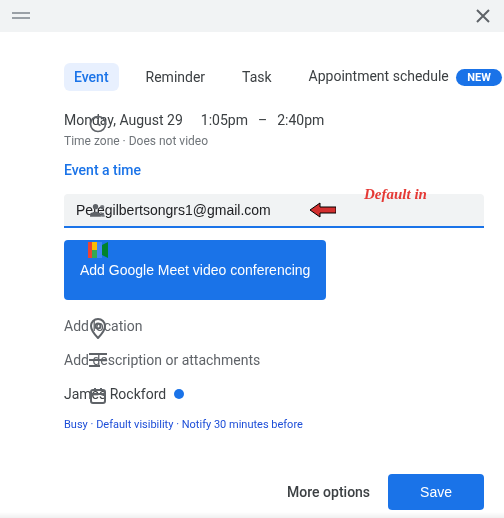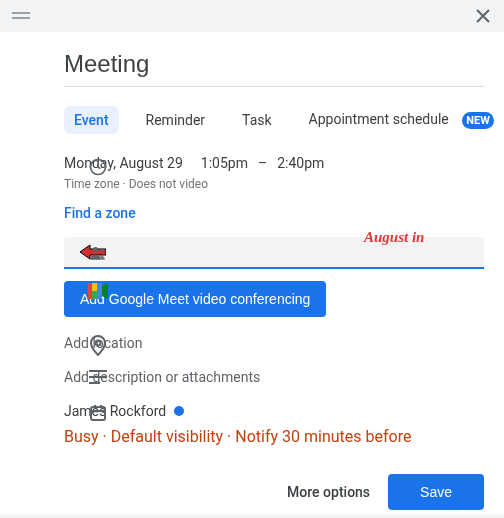--- a/index.html
+++ b/index.html
@@ -8,39 +8,39 @@
   .topbar { height:32px; background:#f1f3f4; display:flex; align-items:center; justify-content:space-between; padding:0 12px; }
   .drag { width:18px; height:10px; }
   .drag svg { display:block; }
   .close { width:18px; height:18px; display:flex; align-items:center; justify-content:center; color:#5f6368; cursor:pointer;}
   .content { padding: 12px 20px 0 64px; position:relative; }
   .iconcol { position:absolute; left:20px; width:28px; display:flex; justify-content:center; color:#5f6368; }
   .title-input { font-size:24px; color:#3c4043; border:none; outline:none; width:100%; border-bottom:1px solid #dadce0; padding:6px 0 8px 0; background:transparent; }
   .tabs { display:flex; align-items:center; gap:3px; margin-top:18px; flex-wrap:nowrap;text-align:center;}
   .tab { font-size:14px; color:#3c4043; padding:6px 10px; border-radius:6px; cursor:pointer; margin-right:14px; white-space:nowrap;}
   .tab.active { background:#e8f0fe; color:#1a73e8; font-weight:500; }
-  .new-badge { display:inline-block; background:#1a73e8; color:#fff; font-size:11px; font-weight:700; padding:2px 4px; border-radius:10px; margin-left:10px; vertical-align:middle;}
+  .new-badge { display:inline-block; background:#1a73e8; color:#fff; font-size:11px; font-weight:700; padding:2px 11px; border-radius:10px; margin-left:4px; vertical-align:middle;}
   .row { position:relative; margin-top:20px; }
   .row .iconcol { top:2px; }
   .datetime { font-size:14px; color:#3c4043; display:flex; align-items:center; gap:10px; }
   .subtext { font-size:12px; color:#70757a; margin-top:6px; }
   .findtime { color:#1a73e8; font-size:14px; margin-top:14px; cursor:pointer; font-weight:500;}
   .guest-row { position:relative; margin-top:16px; }
   .guest-input-wrap { background:#f1f3f4; border-bottom:2px solid #1a73e8; padding:7px 10px; border-radius:4px 4px 0 0; display:flex; align-items:center;}
   .guest-input { border:none; outline:none; background:transparent; font-size:14px; color:#202124; width:230px;}
   .red-arrow { margin-left:6px; display:inline-flex; align-items:center;}
   .annotation { position:absolute; left:300px; top:-8px; color:#e53935; font-weight:700; font-style:italic; font-size:15px; line-height:1.15; font-family: Georgia, 'Times New Roman', serif;}
   .meet-row { margin-top:12px; position:relative;}
-  .meet-btn { background:#1a73e8; color:#fff; border:none; font-size:14px; font-weight:500; padding:10px 16px; border-radius:4px; cursor:pointer;}
+  .meet-btn { background:#1a73e8; color:#fff; border:none; font-size:14px; font-weight:500; padding:22px 16px; border-radius:4px; cursor:pointer;}
   .meet-icon-col { position:absolute; left:20px; top:2px; width:28px; display:flex; justify-content:center;}
   .placeholder-row { position:relative; margin-top:18px; color:#5f6368; font-size:14px; cursor:pointer;}
   .organizer-row { position:relative; margin-top:18px;}
   .org-name { font-size:14px; color:#3c4043; display:flex; align-items:center; gap:8px;}
   .dot { width:10px; height:10px; border-radius:50%; background:#1a73e8; display:inline-block;}
-  .org-sub { font-size:16px; color:#c2410c; margin-top:8px;}
+  .org-sub { font-size:11px; color:#1d4ed8; margin-top:16px;}
   .footer { position:absolute; bottom:8px; right:20px; display:flex; align-items:center; gap:18px;}
   .more-opts { font-size:14px; color:#3c4043; cursor:pointer; font-weight:500;}
   .save-btn { background:#1a73e8; color:#fff; border:none; font-size:14px; font-weight:500; padding:10px 32px; border-radius:4px; cursor:pointer;}
   .shadow-edge { position:absolute; left:0; right:0; bottom:0; height:6px; background:linear-gradient(to top, rgba(0,0,0,0.06), transparent);}
 </style>
 </head>
 <body>
 
 <div class="window">
 
@@ -54,21 +54,20 @@
         </svg>
     </div>
     <div class="close">
       <svg width="16" height="16" viewBox="0 0 16 16">
           <path stroke="#5f6368" stroke-width="2" fill="none" d="M2 2 L14 14 M14 2 L2 14"></path>
         </svg>
     </div>
   </div>
 
   <div class="content">
-    <input class="title-input" value="Meeting" style="">
 
     <div class="tabs">
       <div class="tab active">Event</div>
       <div class="tab">Reminder</div>
       <div class="tab">Task</div>
       <div class="tab" style="margin-right:0;">
         <span>Appointment schedule</span>
         <span class="new-badge">NEW</span>
       </div>
     </div>
@@ -81,43 +80,44 @@
             <path d="M12 7v5l3 2"></path>
           </svg>
       </div>
       <div class="datetime">
         <span>Monday, August 29</span>
         <span style="margin-left:8px;">1:05pm</span>
         <span>–</span>
         <span>2:40pm</span>
       </div>
       <div class="subtext">Time zone · Does not video</div>
-      <div class="findtime">Find a zone</div>
+      <div class="findtime">Event a time</div>
     </div>
 
     
     <div class="guest-row">
       <div class="iconcol" style="top:6px;">
         <svg width="20" height="20" viewBox="0 0 24 24" fill="#5f6368">
             <circle cx="9" cy="8" r="3.2"></circle>
             <path d="M2.5 19c0-3 3-5 6.5-5s6.5 2 6.5 5v1h-13z"></path>
             <circle cx="17" cy="8.5" r="2.6" opacity="0.85"></circle>
             <path d="M14.5 14.3c2.9 0.3 5.5 2 5.5 4.7v1h-4" opacity="0.85"></path>
           </svg>
       </div>
       <div class="guest-input-wrap">
+        <input class="guest-input" value="Petegilbertsongrs1@gmail.com" style="">
         <span class="red-arrow">
           <svg width="26" height="16" viewBox="0 0 26 16">
               <path fill="#d32f2f" d="M0 8 L10 1 L10 5 L26 5 L26 11 L10 11 L10 15 Z"></path>
               <path fill="none" stroke="#000" stroke-width="1" d="M0 8 L10 1 L10 5 L26 5 L26 11 L10 11 L10 15 Z"></path>
             </svg>
         </span>
       </div>
       <div class="annotation">
-        <div>August in</div>
+        <div>Default in</div>
       </div>
     </div>
 
     
     <div class="meet-row">
       <div class="meet-icon-col">
         <svg width="20" height="16" viewBox="0 0 20 16">
             <rect x="0" y="0" width="4" height="16" fill="#ea4335"></rect>
             <rect x="4" y="0" width="5" height="8" fill="#fbbc04"></rect>
             <rect x="4" y="8" width="5" height="8" fill="#34a853"></rect>

